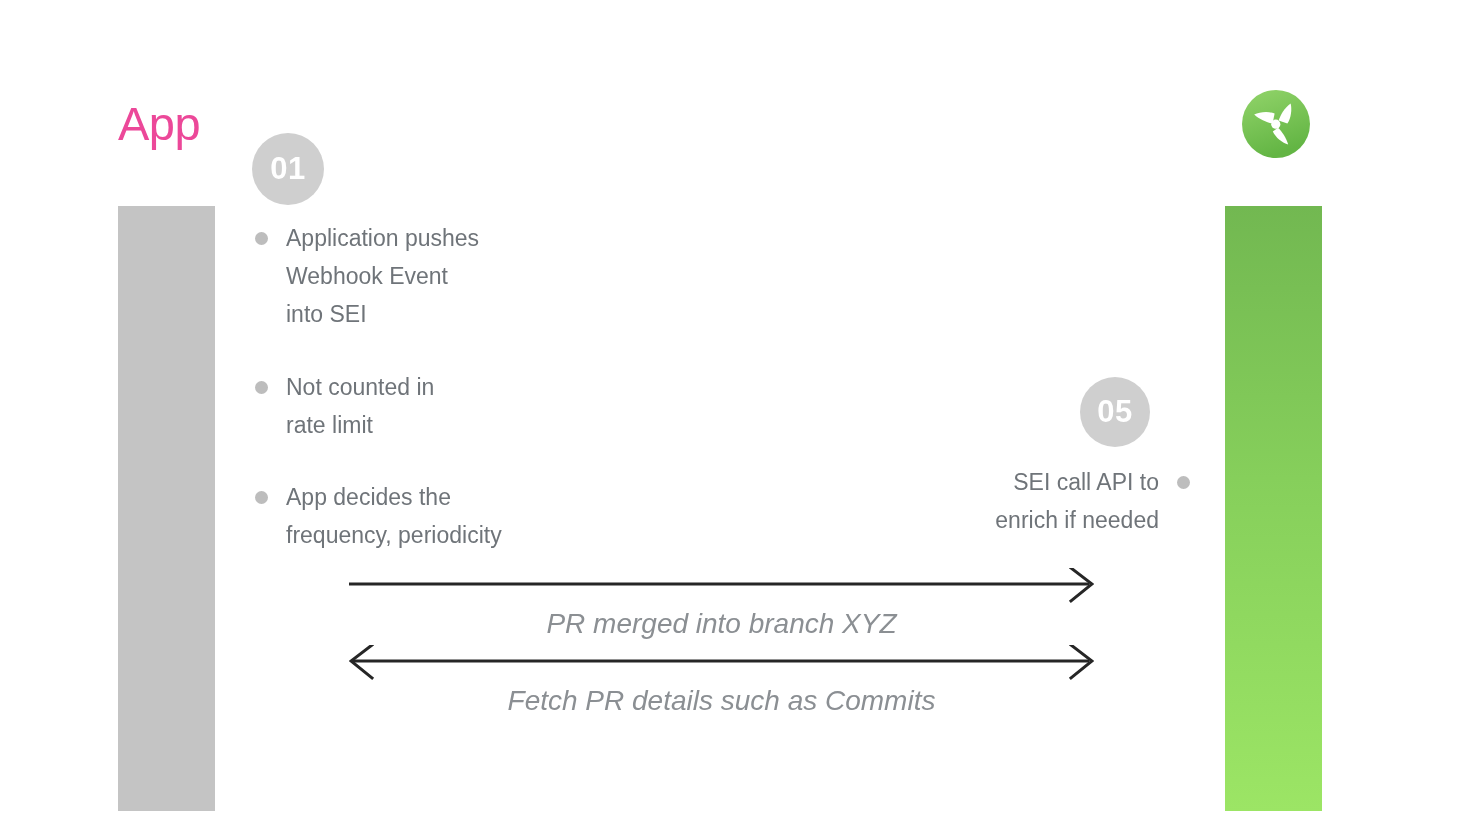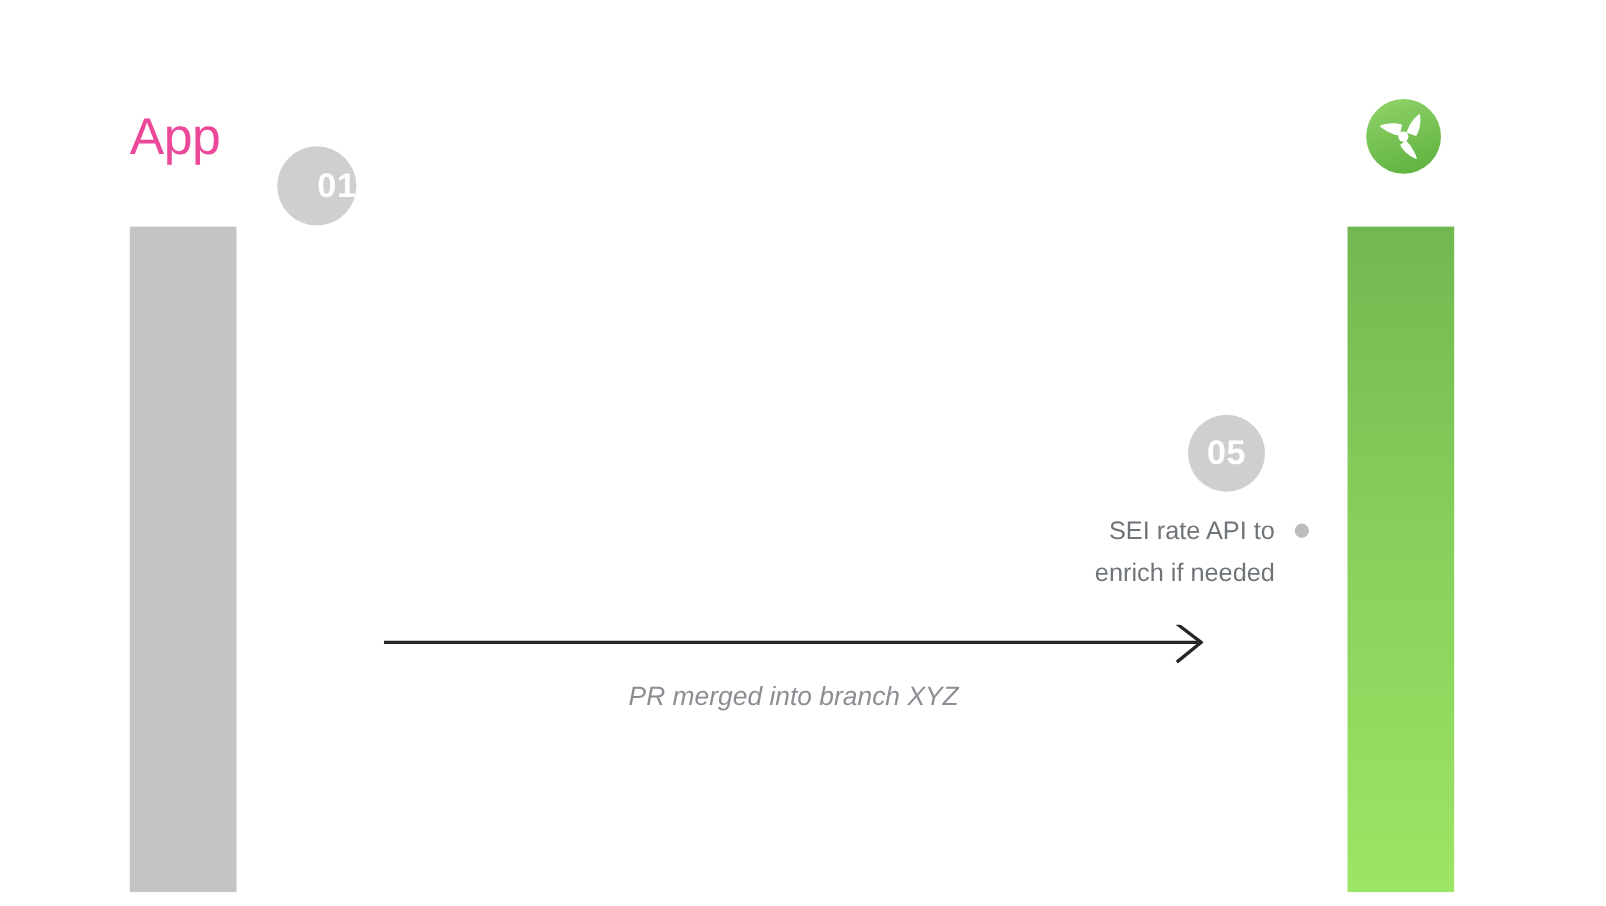--- a/index.html
+++ b/index.html
@@ -54,21 +54,21 @@
     position: absolute;
     border-radius: 50%;
     background: #cfcfcf;
     display: flex;
     align-items: center;
     justify-content: center;
     color: #ffffff;
     font-weight: bold;
     letter-spacing: 0.5px;
   }
-  .badge-01 { left: 252px;  top: 133px; width: 72px; height: 72px; font-size: 31px; justify-content: flex-end; }
+  .badge-01 { left: 252px;  top: 133px; width: 72px; height: 72px; font-size: 31px; }
   .badge-02 { left: 1080px; top: 377px; width: 70px; height: 70px; font-size: 31px; }
 
   
   .bullets-left {
     position: absolute;
     left: 255px;
     top: 219px;
     width: 340px;
   }
   .bullets-right {
@@ -113,23 +113,23 @@
     position: absolute;
     left: 349px;
     width: 745px;
   }
   .flow-1 { top: 568px; }
   .flow-2 { top: 645px; }
 
   .flow-line { display: block; width: 745px; height: 38px; }
 
   .flow-label {
-    margin-top: 14px;
+    margin-top: 2px;
     text-align: center;
-    font-size: 24px;
+    font-size: 28px;
     font-style: italic;
     color: #8b8f93;
     white-space: nowrap;
   }
 </style>
 </head>
 <body>
 
 <div id="slide">
 
@@ -158,31 +158,57 @@
   </div>
 
   <div class="step-badge badge-01">
     <span>01</span>
   </div>
 
   <div class="step-badge badge-02">
     <span>05</span>
   </div>
 
+  <div class="bullets-left">
+    <div class="bullet">
+      <span class="bullet-dot"></span>
+      <span class="bullet-text">Application pushes
+Webhook Event
+into SEI</span>
+    </div>
+    <div class="bullet">
+      <span class="bullet-dot"></span>
+      <span class="bullet-text">Not counted in
+rate limit</span>
+    </div>
+    <div class="bullet">
+      <span class="bullet-dot"></span>
+      <span class="bullet-text">App decides the
+frequency, periodicity</span>
+    </div>
+  </div>
 
   <div class="bullets-right">
     <div class="bullet">
       <span class="bullet-dot"></span>
-      <span class="bullet-text">SEI rate API to
+      <span class="bullet-text">SEI call API to
 enrich if needed</span>
     </div>
   </div>
 
   <div class="flow flow-1">
     <svg class="flow-line" viewBox="0 0 745 38">
       <line x1="0" y1="16" x2="740" y2="16" stroke="#262626" stroke-width="3"></line>
       <polyline points="722,0 743,16 722,33" fill="none" stroke="#262626" stroke-width="3" stroke-linecap="square"></polyline>
     </svg>
     <div class="flow-label">PR merged into branch XYZ</div>
   </div>
 
+  <div class="flow flow-2">
+    <svg class="flow-line" viewBox="0 0 745 38">
+      <line x1="4" y1="16" x2="740" y2="16" stroke="#262626" stroke-width="3"></line>
+      <polyline points="23,0 2,16 23,33" fill="none" stroke="#262626" stroke-width="3" stroke-linecap="square"></polyline>
+      <polyline points="722,0 743,16 722,33" fill="none" stroke="#262626" stroke-width="3" stroke-linecap="square"></polyline>
+    </svg>
+    <div class="flow-label">Fetch PR details such as Commits</div>
+  </div>
 
 </div>
 
 </body></html>

